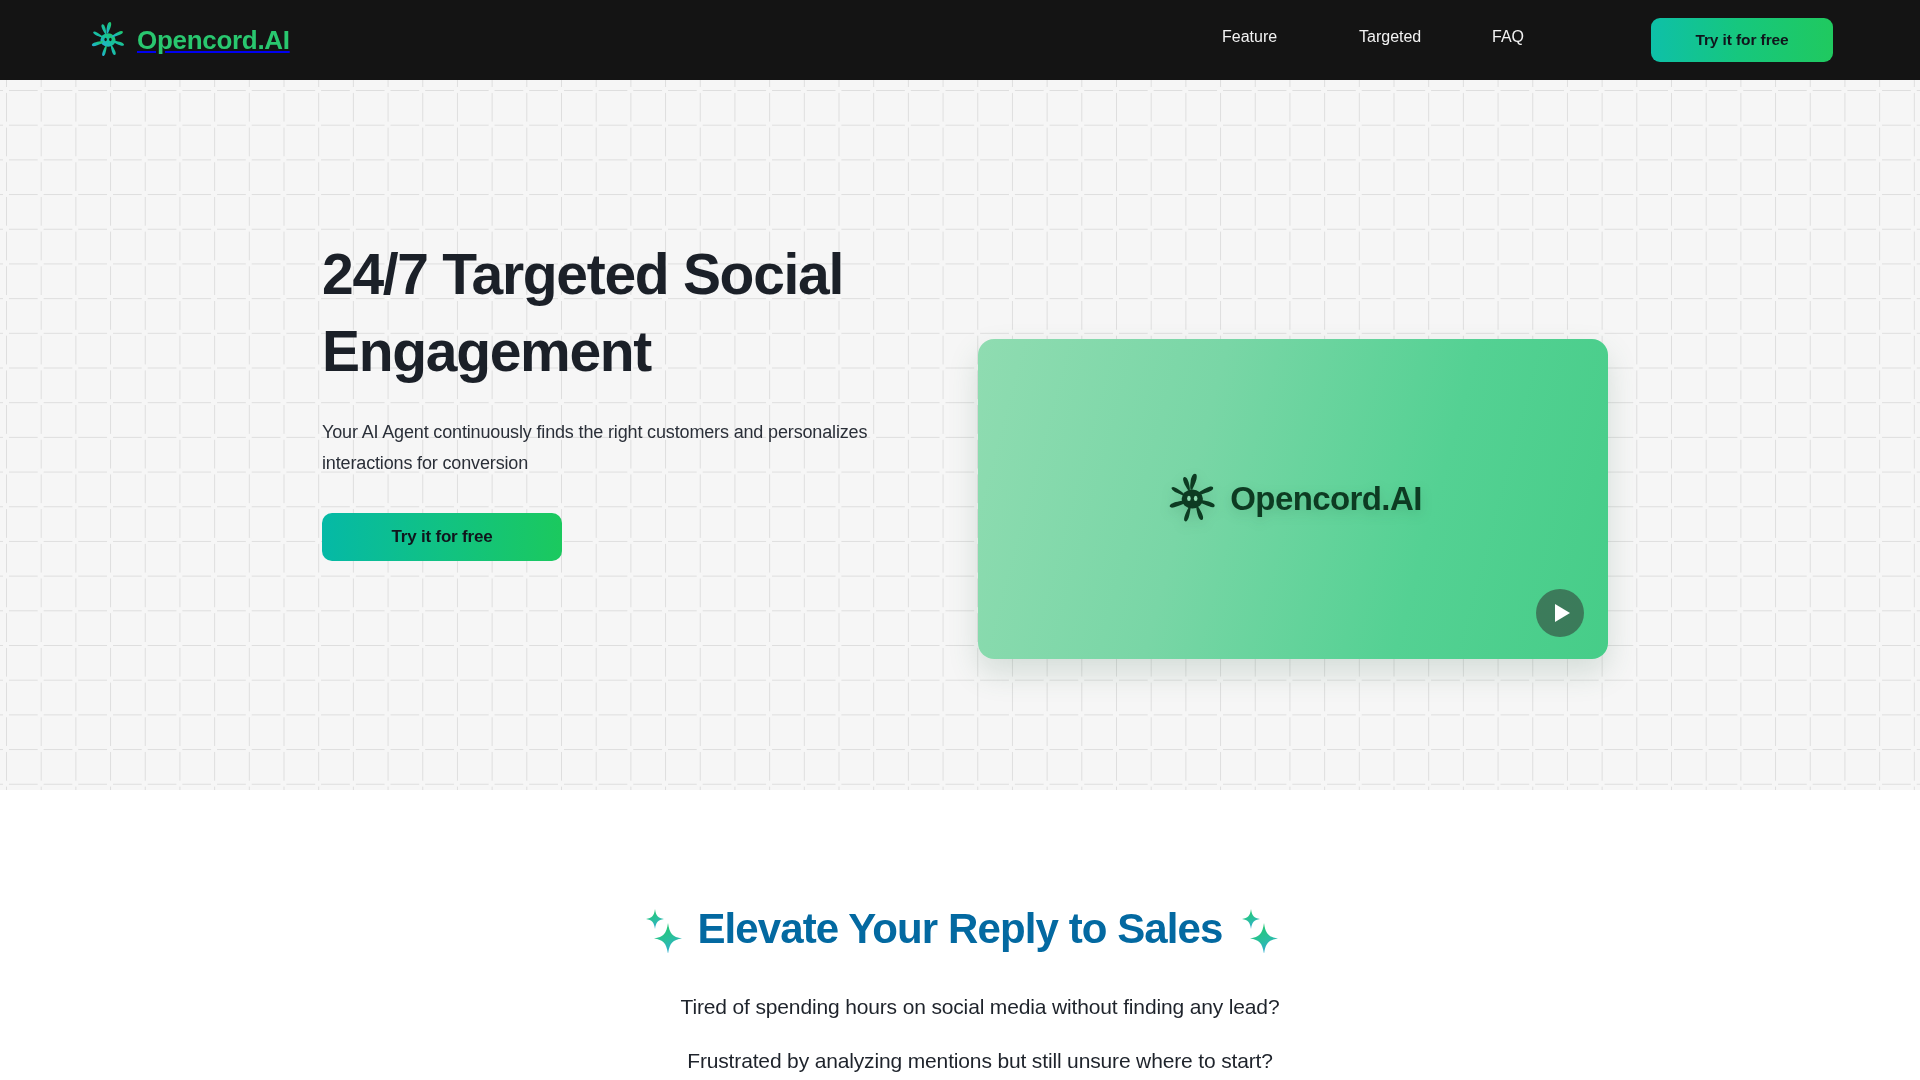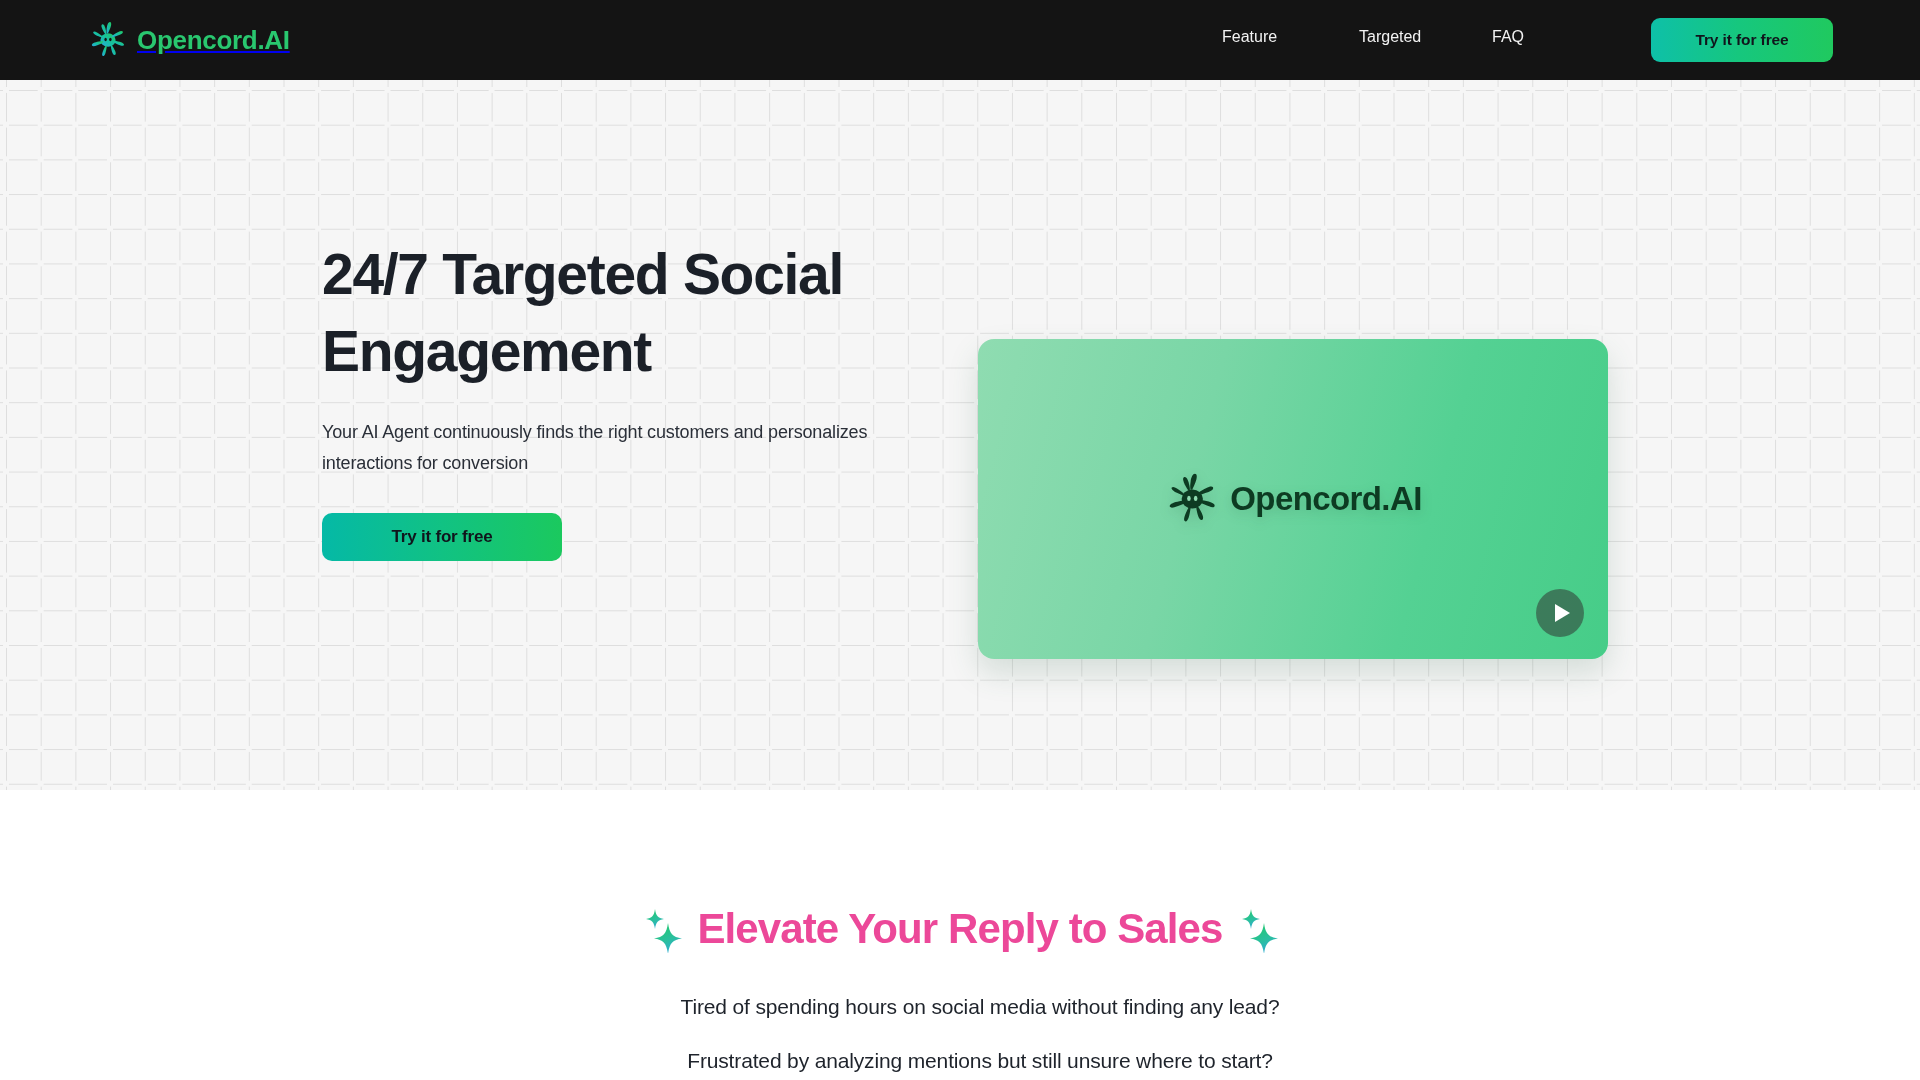--- a/index.html
+++ b/index.html
@@ -204,21 +204,21 @@
     position:relative;
     height:290px;
     background:#ffffff;
     text-align:center;
   }
   .s2-title {
     padding-top:115px;
     font-size:42px;
     font-weight:700;
     letter-spacing:-0.9px;
-    color:#ec4899;
+    color:#0369a1;
     display:flex;
     align-items:center;
     justify-content:center;
     gap:14px;
   }
   .sparkles { width:42px; height:48px; display:block; flex:none; }
   .s2-line {
     margin-top:38px;
     font-size:21px;
     line-height:32px;

